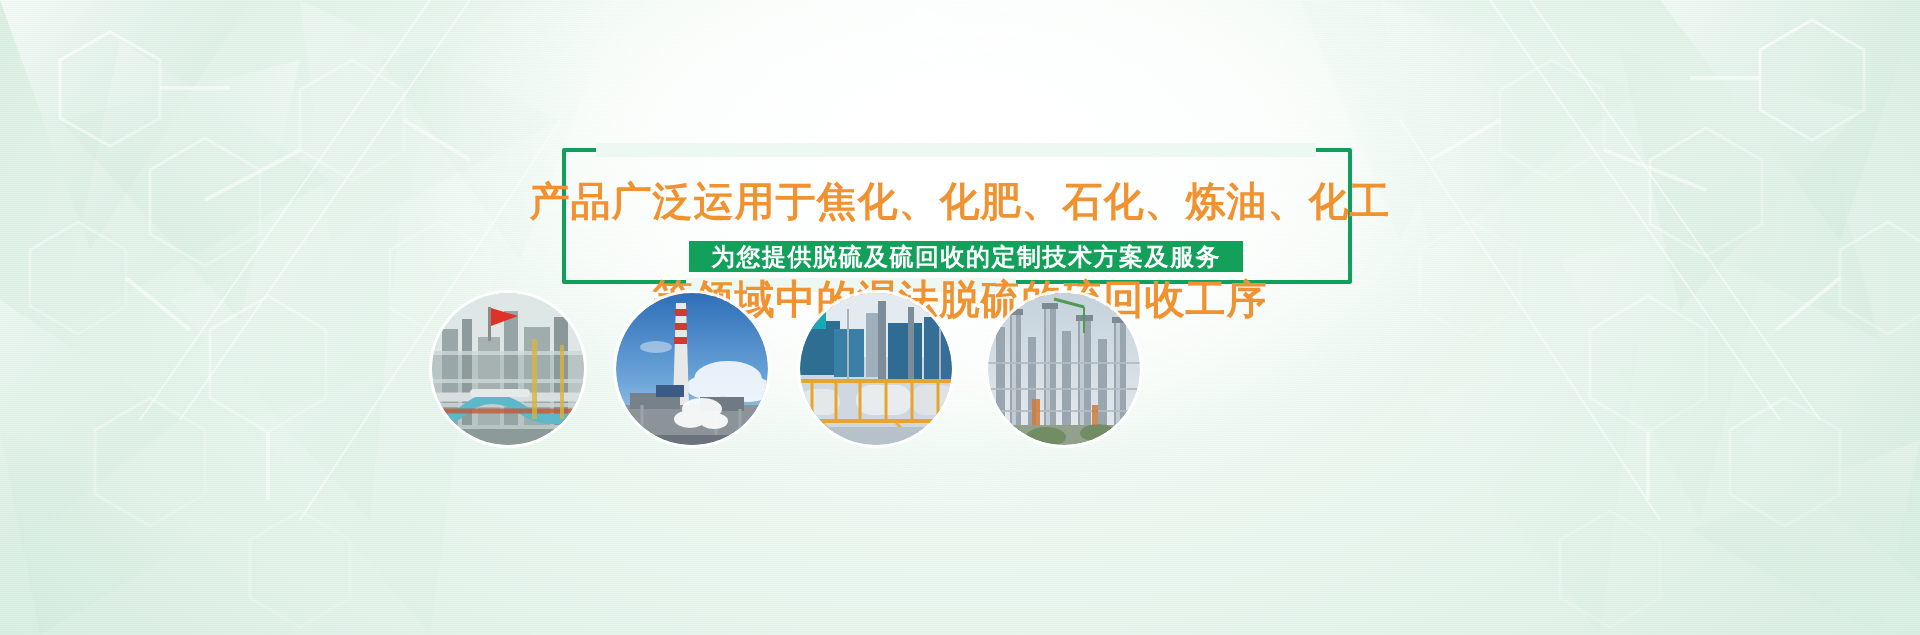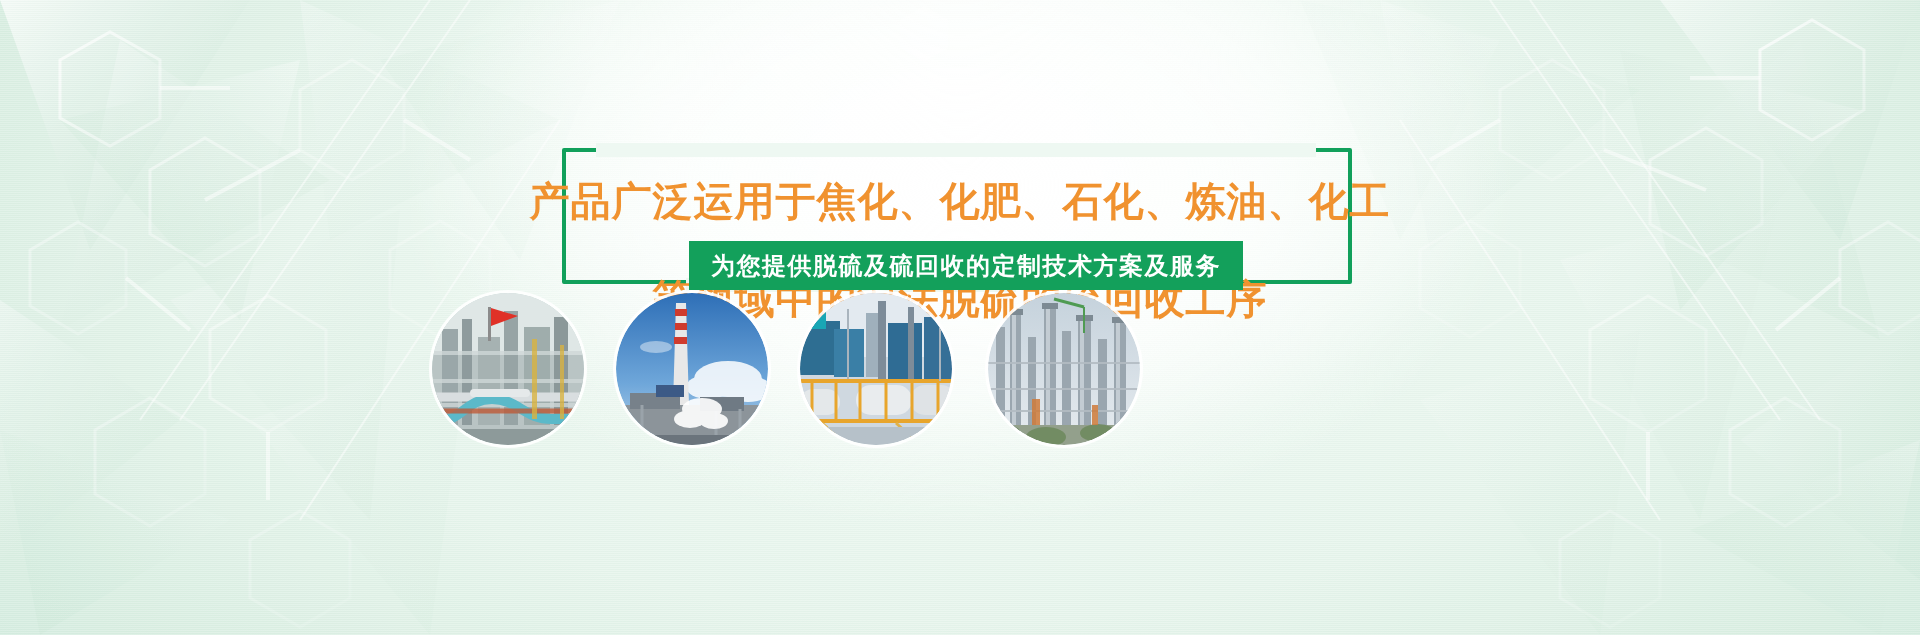--- a/index.html
+++ b/index.html
@@ -40,21 +40,21 @@
     position:absolute;left:0;top:128px;width:1920px;text-align:center;
     color:#f0922f;font-weight:700;font-size:40px;line-height:49px;
     letter-spacing:1px;white-space:pre-line;
   }
   .headline .hl-line{display:block;}
 
   
   .notch{position:absolute;background:#eef8f2;}
 
   .cta{
-    position:absolute;left:689px;top:241px;height:49px;
+    position:absolute;left:689px;top:241px;height:31px;
     background:#13a05b;color:#ffffff;
     font-size:24px;font-weight:700;letter-spacing:1.5px;
     display:flex;align-items:center;justify-content:center;
     padding:0 22px;box-sizing:border-box;
   }
 
   
   .photos{position:absolute;left:0;top:293px;width:1920px;height:160px;}
   .pc{
     position:absolute;top:0;width:152px;height:152px;border-radius:50%;

